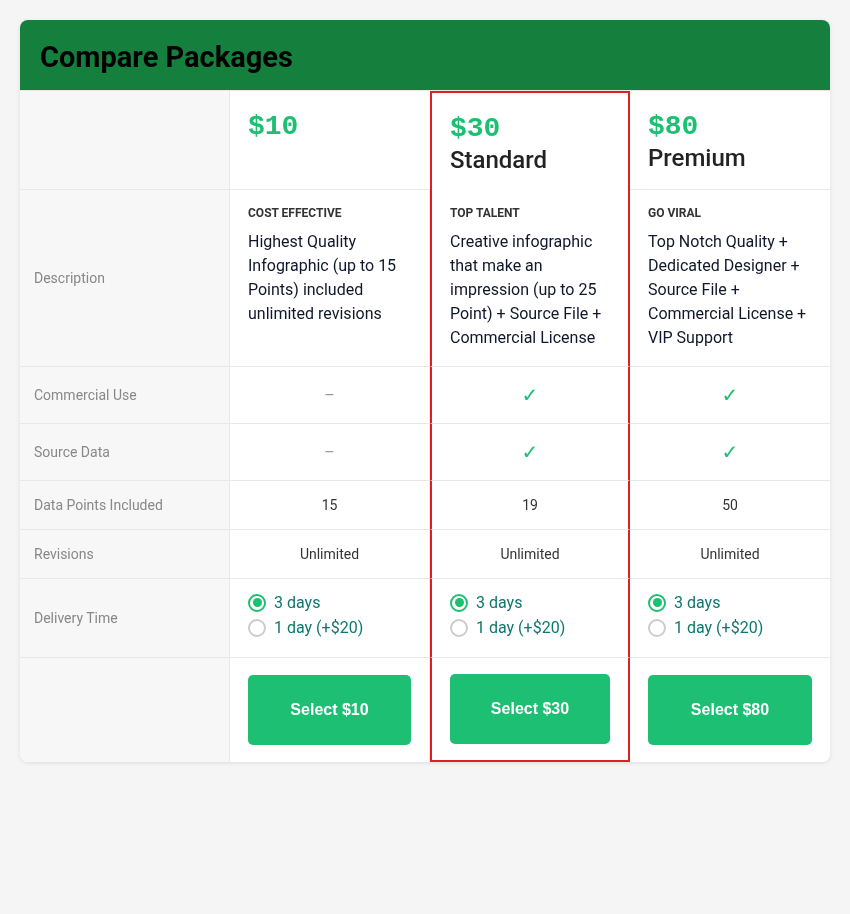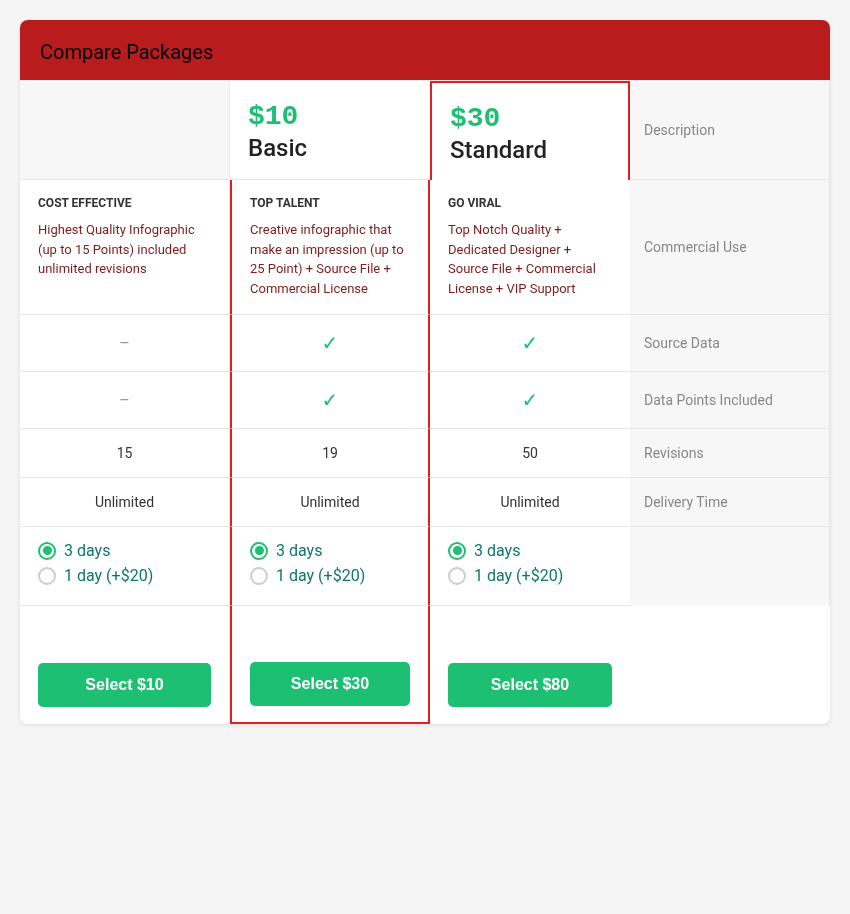--- a/index.html
+++ b/index.html
@@ -13,24 +13,24 @@
       padding: 20px;
     }
     .compare-container {
       background: #fff;
       border-radius: 8px;
       overflow: hidden;
       width: 810px;
       box-shadow: 0 1px 4px rgba(0,0,0,0.1);
     }
     .compare-title {
-      font-size: 20px;
-      font-weight: 400;
+      font-size: 29px;
+      font-weight: 700;
       padding: 20px 20px 16px 20px;
-      background: #b91c1c;
+      background: #15803d;
       border-bottom: 1px solid #e8e8e8;
     }
     .compare-table {
       display: grid;
       grid-template-columns: 210px 1fr 1fr 1fr;
       width: 100%;
     }
     
     .header-empty {
       background: #f7f7f7;
@@ -109,22 +109,22 @@
       border-right: none;
     }
     .desc-subtitle {
       font-size: 12px;
       font-weight: 700;
       color: #333;
       text-transform: uppercase;
       margin-bottom: 10px;
     }
     .desc-text {
-      font-size: 13px;
-      color: #7f1d1d;
+      font-size: 16px;
+      color: #0f172a;
       line-height: 1.5;
       margin-top: 9px;
     }
     
     .check-icon {
       color: #1dbf73;
       font-size: 20px;
     }
     .dash-icon {
       color: #999;
@@ -187,48 +187,50 @@
       border-bottom: 2.5px solid #e02020;
     }
     .btn-cell.last-col {
       border-right: none;
     }
     .select-btn {
       background: #1dbf73;
       color: #fff;
       border: none;
       border-radius: 5px;
-      padding: 13px 0;
+      padding: 26px 0;
       width: 100%;
       font-size: 16px;
       font-weight: 600;
       cursor: pointer;
-      margin-top: 40px;
     }
   </style>
 </head>
 <body>
 
 <div class="compare-container">
   <div class="compare-title">Compare Packages</div>
 
   <div class="compare-table">
 
     <div class="header-empty"></div>
 
     <div class="package-header">
       <div class="package-price">$10</div>
-      <div class="package-name">Basic</div>
     </div>
 
     <div class="package-header highlighted-top">
       <div class="package-price">$30</div>
       <div class="package-name">Standard</div>
     </div>
 
+    <div class="package-header last-col">
+      <div class="package-price">$80</div>
+      <div class="package-name">Premium</div>
+    </div>
 
     <div class="row-label">Description</div>
 
     <div class="desc-cell">
       <div class="desc-subtitle">COST EFFECTIVE</div>
       <div class="desc-text">Highest Quality Infographic (up to 15 Points) included unlimited revisions</div>
     </div>
 
     <div class="desc-cell highlighted-mid">
       <div class="desc-subtitle">TOP TALENT</div>

